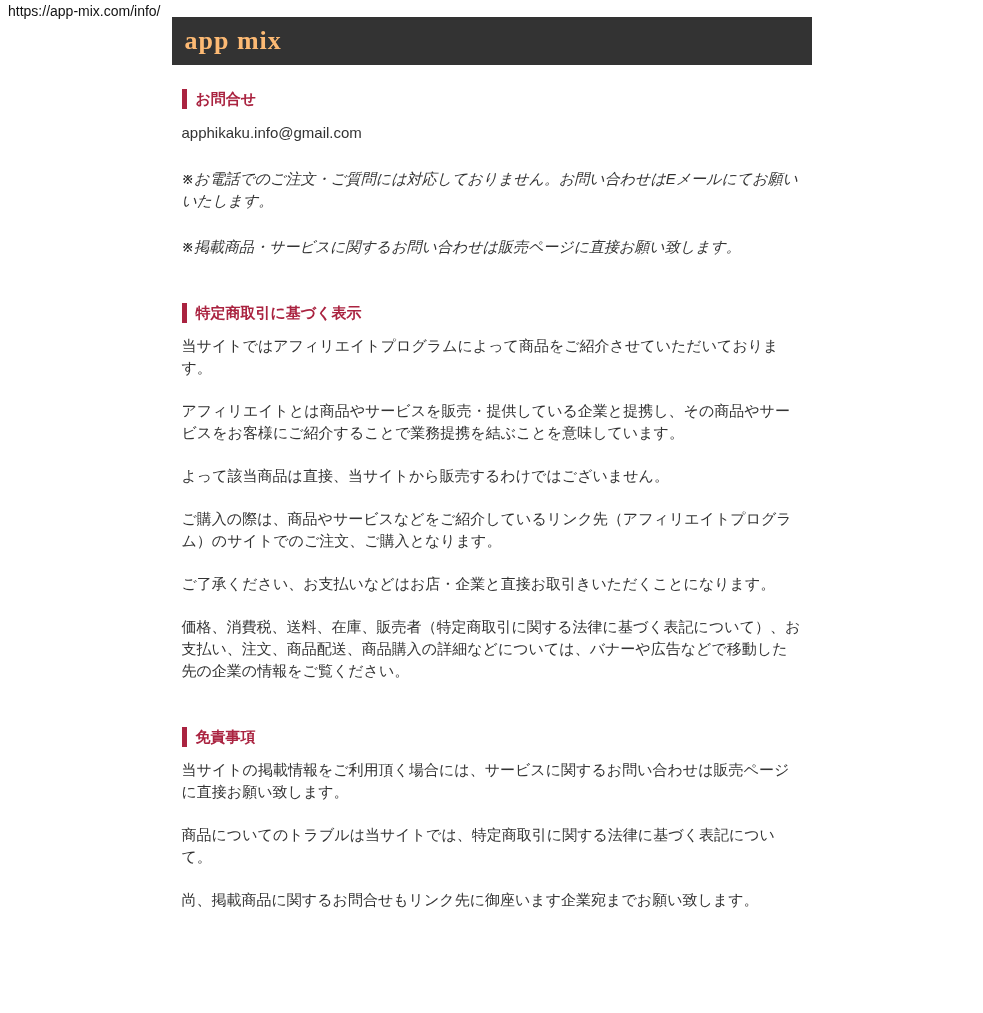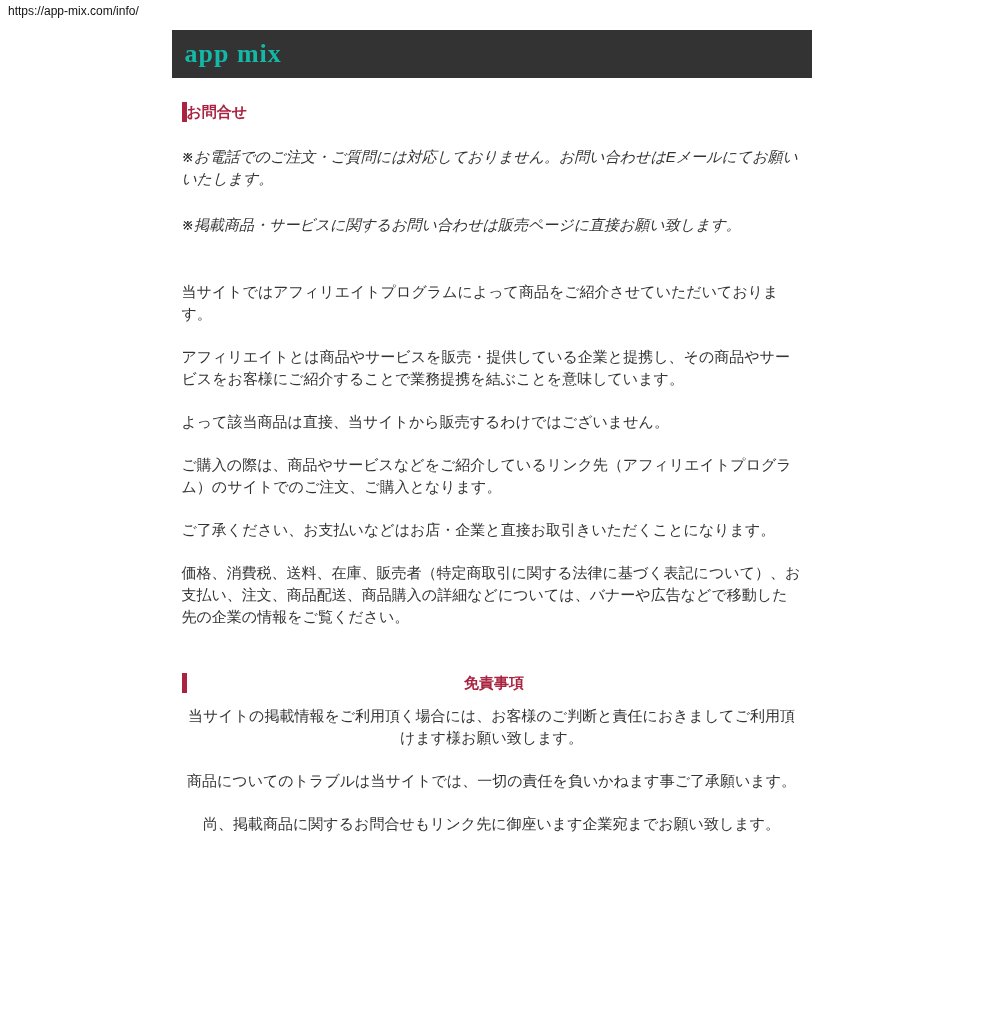--- a/index.html
+++ b/index.html
@@ -11,104 +11,107 @@
   *{box-sizing:border-box;}
   html,body{margin:0;padding:0;}
   body{
     width:983px;
     min-height:1013px;
     background:#ffffff;
     color:var(--text);
     font-family:"Liberation Sans","DejaVu Sans",sans-serif;
   }
   .url-label{
-    font-size:12px;
+    font-size:14px;
     color:#111111;
     padding:3px 0 0 8px;
-    height:30px;
+    height:17px;
     line-height:17px;
   }
   .page{
     width:640px;
     margin:0 auto;
     display:flex;
     flex-direction:column;
   }
   .site-header{
     background:var(--header-bg);
     height:48px;
     display:flex;
     align-items:center;
     padding:0 13px;
   }
   .logo{
-    color:#14b8a6;
+    color:#fdba74;
     font-family:"Liberation Serif","DejaVu Serif",serif;
     font-weight:700;
     font-size:26px;
     letter-spacing:1px;
     cursor:pointer;
   }
   .content{
     padding:0 10px;
     font-size:15px;
     line-height:22px;
   }
   .intro{
     margin:25px 0 0 0;
   }
   .section-heading{
     color:var(--accent);
     border-left:5px solid var(--accent);
+    padding-left:9px;
     font-size:15px;
     font-weight:700;
     line-height:20px;
     margin:0;
   }
   .sec-contact{margin-top:24px;}
   .sec-contact .email{margin:13px 0 0 0;}
   .sec-contact .note{margin:24px 0 0 0;font-style:italic;}
   .sec-tokutei{margin-top:45px;}
   .sec-tokutei p{margin:12px 0 0 0;}
   .sec-tokutei p + p{margin-top:21px;}
-  .sec-disclaimer{margin-top:45px;text-align:center;}
+  .sec-disclaimer{margin-top:45px;}
   .sec-disclaimer p{margin:12px 0 0 0;}
   .sec-disclaimer p + p{margin-top:21px;}
 </style>
 </head>
 <body>
 
 <div class="url-label">https://app-mix.com/info/</div>
 
 <div class="page">
 
   <header class="site-header">
     <span class="logo">app mix</span>
   </header>
 
   <main class="content">
 
 
     <section class="sec-contact">
       <h2 class="section-heading">お問合せ</h2>
+      <p class="email">apphikaku.info@gmail.com</p>
       <p class="note">※お電話でのご注文・ご質問には対応しておりません。お問い合わせはEメールにてお願いいたします。</p>
       <p class="note">※掲載商品・サービスに関するお問い合わせは販売ページに直接お願い致します。</p>
     </section>
 
     <section class="sec-tokutei">
+      <h2 class="section-heading">特定商取引に基づく表示</h2>
       <p>当サイトではアフィリエイトプログラムによって商品をご紹介させていただいております。</p>
       <p>アフィリエイトとは商品やサービスを販売・提供している企業と提携し、その商品やサービスをお客様にご紹介することで業務提携を結ぶことを意味しています。</p>
       <p>よって該当商品は直接、当サイトから販売するわけではございません。</p>
       <p>ご購入の際は、商品やサービスなどをご紹介しているリンク先（アフィリエイトプログラム）のサイトでのご注文、ご購入となります。</p>
       <p>ご了承ください、お支払いなどはお店・企業と直接お取引きいただくことになります。</p>
       <p>価格、消費税、送料、在庫、販売者（特定商取引に関する法律に基づく表記について）、お支払い、注文、商品配送、商品購入の詳細などについては、バナーや広告などで移動した先の企業の情報をご覧ください。</p>
     </section>
 
     <section class="sec-disclaimer">
       <h2 class="section-heading">免責事項</h2>
-      <p>当サイトの掲載情報をご利用頂く場合には、お客様のご判断と責任におきましてご利用頂けます様お願い致します。</p>
-      <p>商品についてのトラブルは当サイトでは、一切の責任を負いかねます事ご了承願います。</p>
+      <p>当サイトの掲載情報をご利用頂く場合には、サービスに関するお問い合わせは販売ページに直接お願い致します。</p>
+      <p>商品についてのトラブルは当サイトでは、特定商取引に関する法律に基づく表記について。</p>
       <p>尚、掲載商品に関するお問合せもリンク先に御座います企業宛までお願い致します。</p>
     </section>
 
   </main>
 
 </div>
 
 </body></html>

